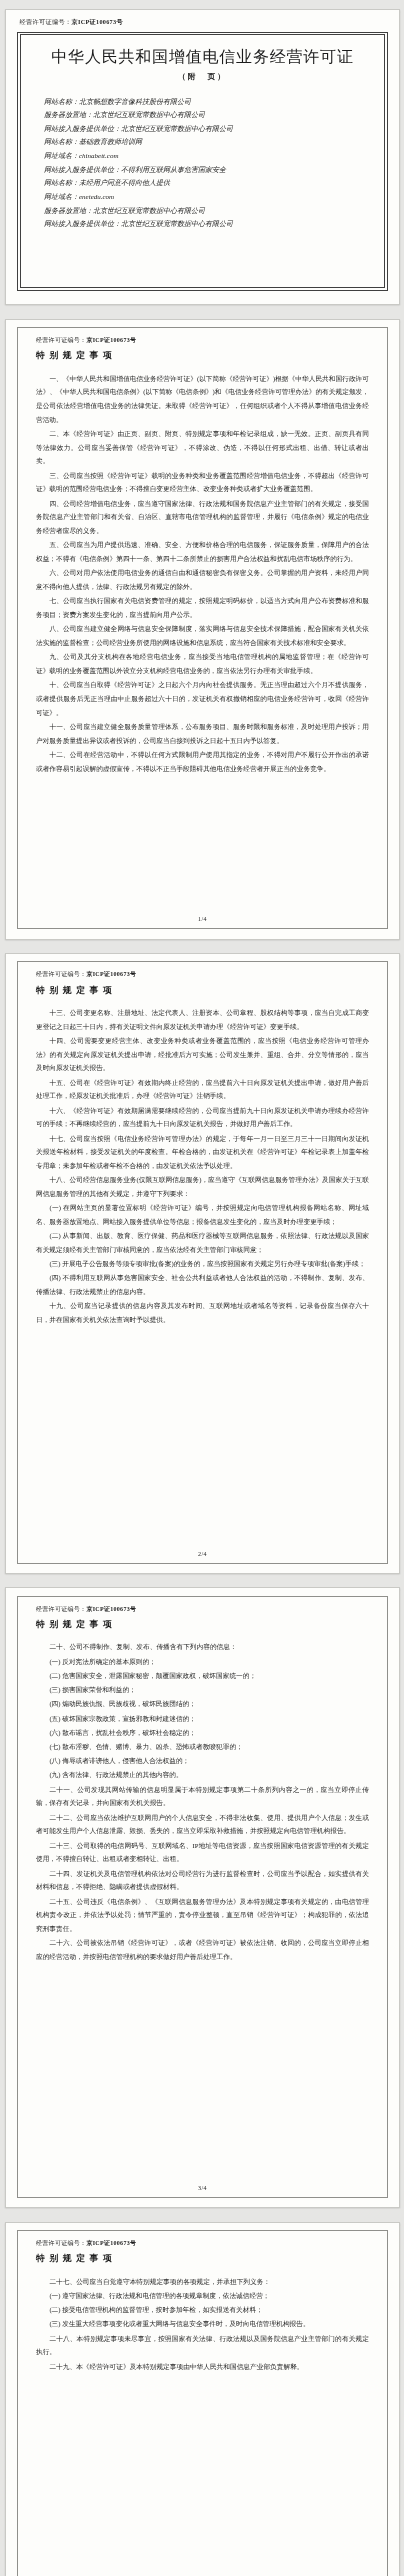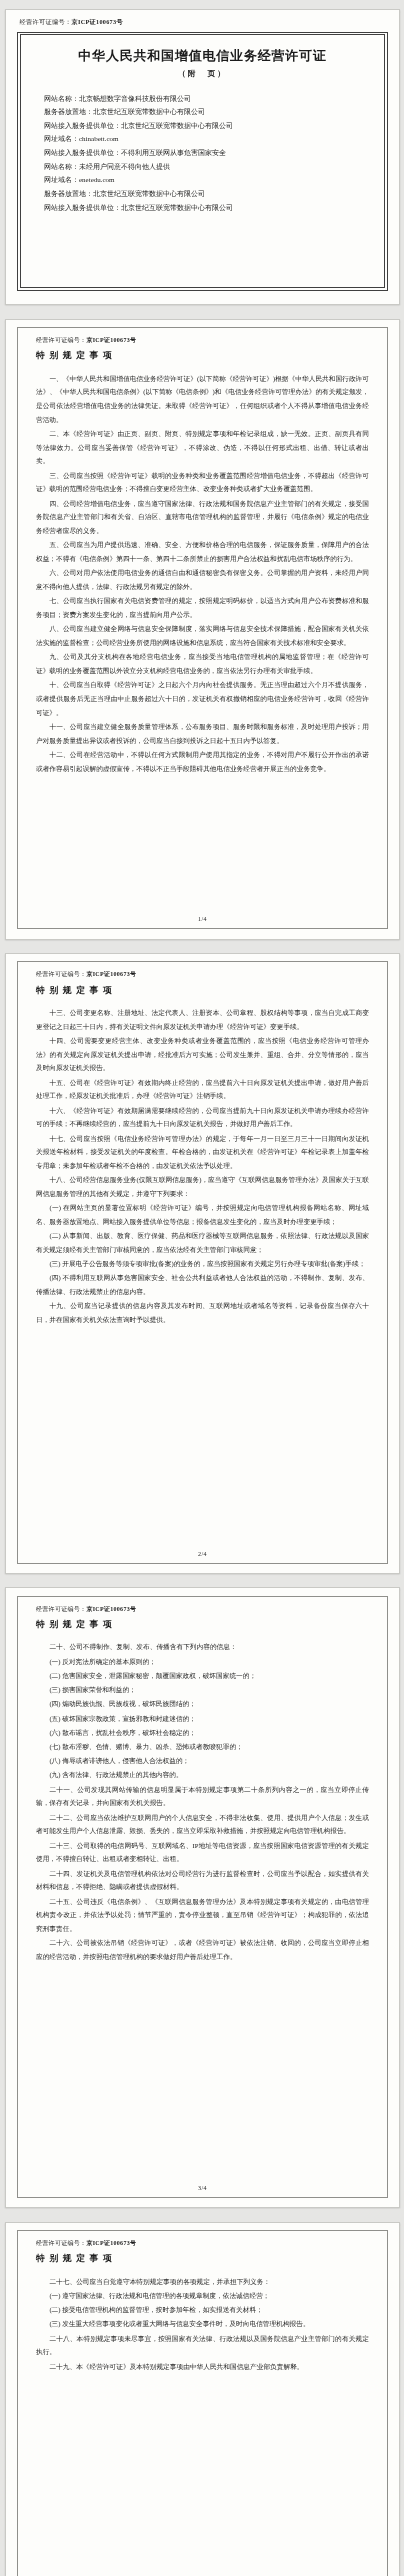--- a/index.html
+++ b/index.html
@@ -34,42 +34,42 @@
     padding: 1.5px;
     height: calc(100% - 17.5px);
   }
   .aframe-inner {
     border: 0.5px solid #3f3f3f;
     height: 100%;
     padding: 12.4px 23px 5.2px;
     overflow: hidden;
   }
   .annex-title {
-    font-size: 13px;
-    font-weight: bold;
+    font-size: 16px;
+    font-weight: normal;
     text-align: center;
     letter-spacing: 0.8px;
     margin: 0 0 3.1px;
   }
   .annex-subtitle {
     font-size: 7.7px;
     font-weight: bold;
     text-align: center;
     letter-spacing: 2.1px;
     margin: 0 0 14px;
   }
   .annex-intro {
     font-size: 7px;
     line-height: 1.95;
     text-indent: 2em;
     text-align: justify;
     margin: 0 0 1px;
   }
   .entries { font-size: 7px; line-height: 1.95; }
-  .entry { text-align: justify; }
+  .entry { text-align: justify; font-style: italic; }
   
   .page-prov { height: 621px; padding: 7.2px 11.3px 9.3px; }
   .page-prov-last { height: 569px; }
   .pframe {
     border: 0.5px solid #8f8f8b;
     height: 100%;
     position: relative;
     padding: 8.2px 17.5px 23px;
     overflow: hidden;
   }
@@ -108,20 +108,21 @@
       <span>经营许可证编号：</span><b>京ICP证100673号</b>
     </div>
     <div class="aframe-outer">
       <div class="aframe-inner">
         <h1 class="annex-title">中华人民共和国增值电信业务经营许可证</h1>
         <div class="annex-subtitle">（附　页）</div>
         <div class="entries">
             <div class="entry"><span class="entry-label">网站名称：</span><span class="entry-value">北京畅想数字音像科技股份有限公司</span></div>
             <div class="entry"><span class="entry-label">服务器放置地：</span><span class="entry-value">北京世纪互联宽带数据中心有限公司</span></div>
             <div class="entry"><span class="entry-label">网站接入服务提供单位：</span><span class="entry-value">北京世纪互联宽带数据中心有限公司</span></div>
+            <div class="entry"><span class="entry-label">网站名称：</span><span class="entry-value">基础教育教师培训网</span></div>
             <div class="entry"><span class="entry-label">网址域名：</span><span class="entry-value">chinabett.com</span></div>
             <div class="entry"><span class="entry-label">网站接入服务提供单位：</span><span class="entry-value">不得利用互联网从事危害国家安全</span></div>
             <div class="entry"><span class="entry-label">网站名称：</span><span class="entry-value">未经用户同意不得向他人提供</span></div>
             <div class="entry"><span class="entry-label">网址域名：</span><span class="entry-value">enetedu.com</span></div>
             <div class="entry"><span class="entry-label">服务器放置地：</span><span class="entry-value">北京世纪互联宽带数据中心有限公司</span></div>
             <div class="entry"><span class="entry-label">网站接入服务提供单位：</span><span class="entry-value">北京世纪互联宽带数据中心有限公司</span></div>
           </div>
       </div>
     </div>
   </section>

